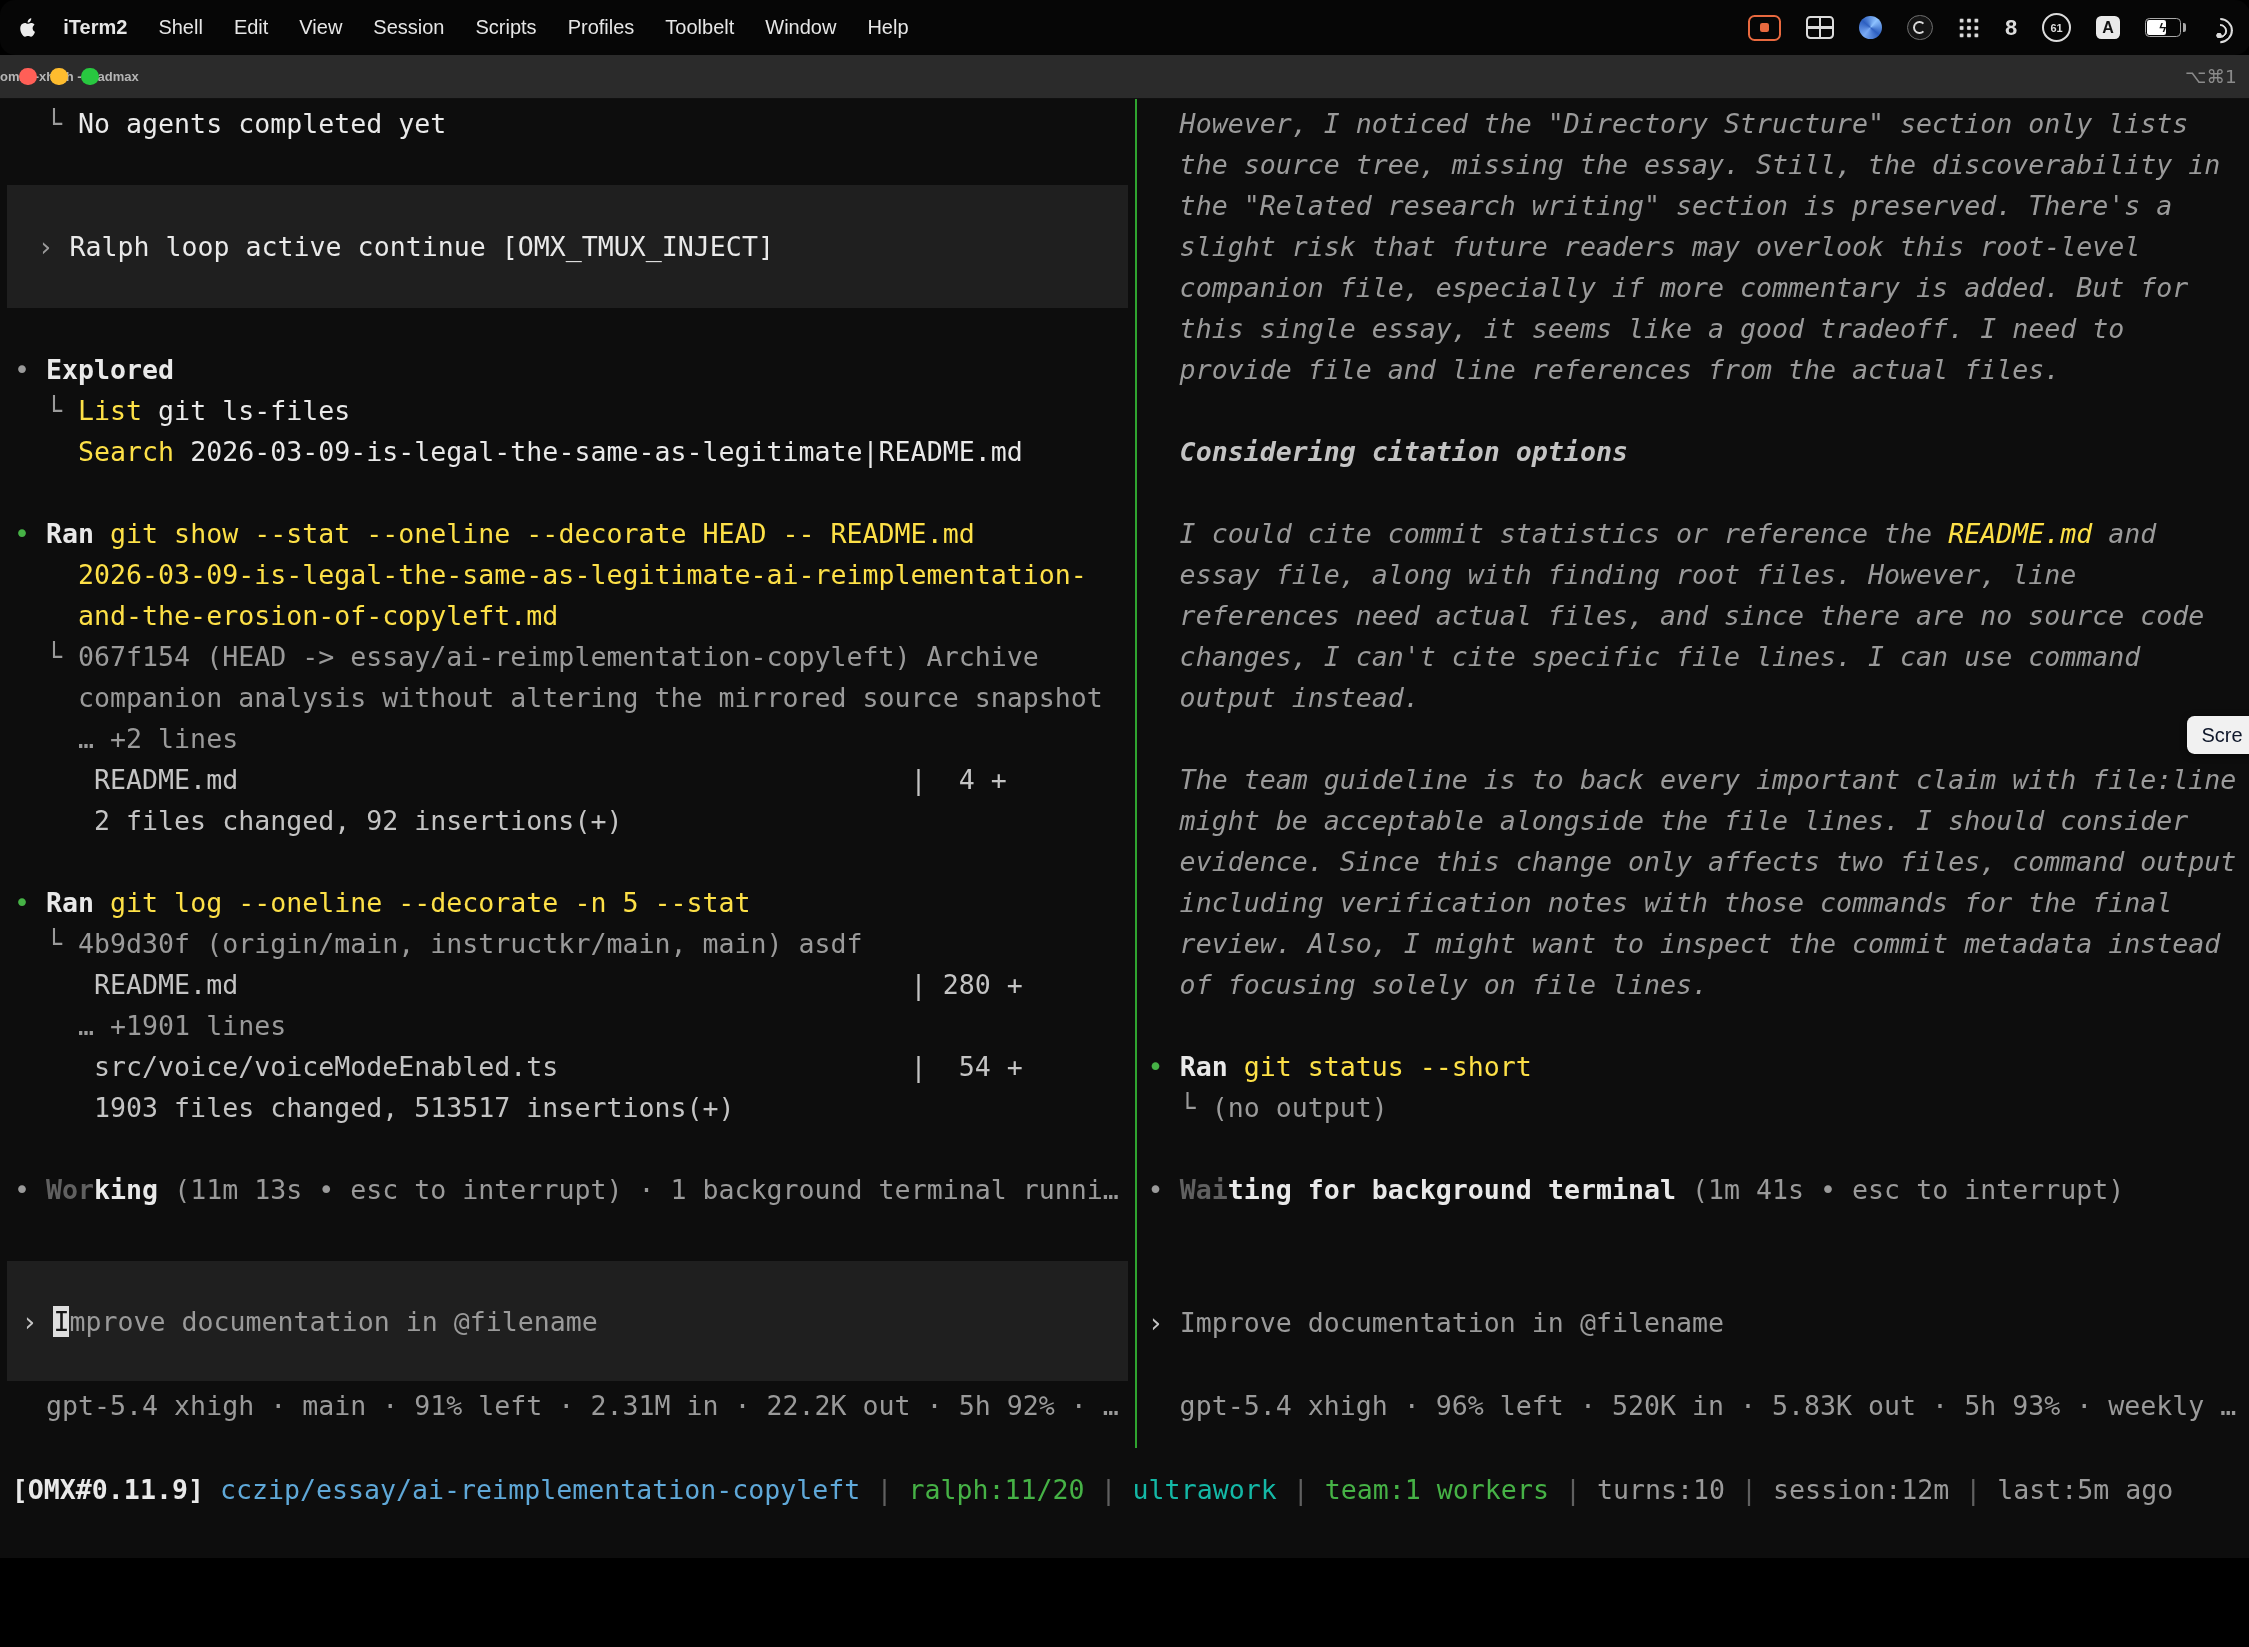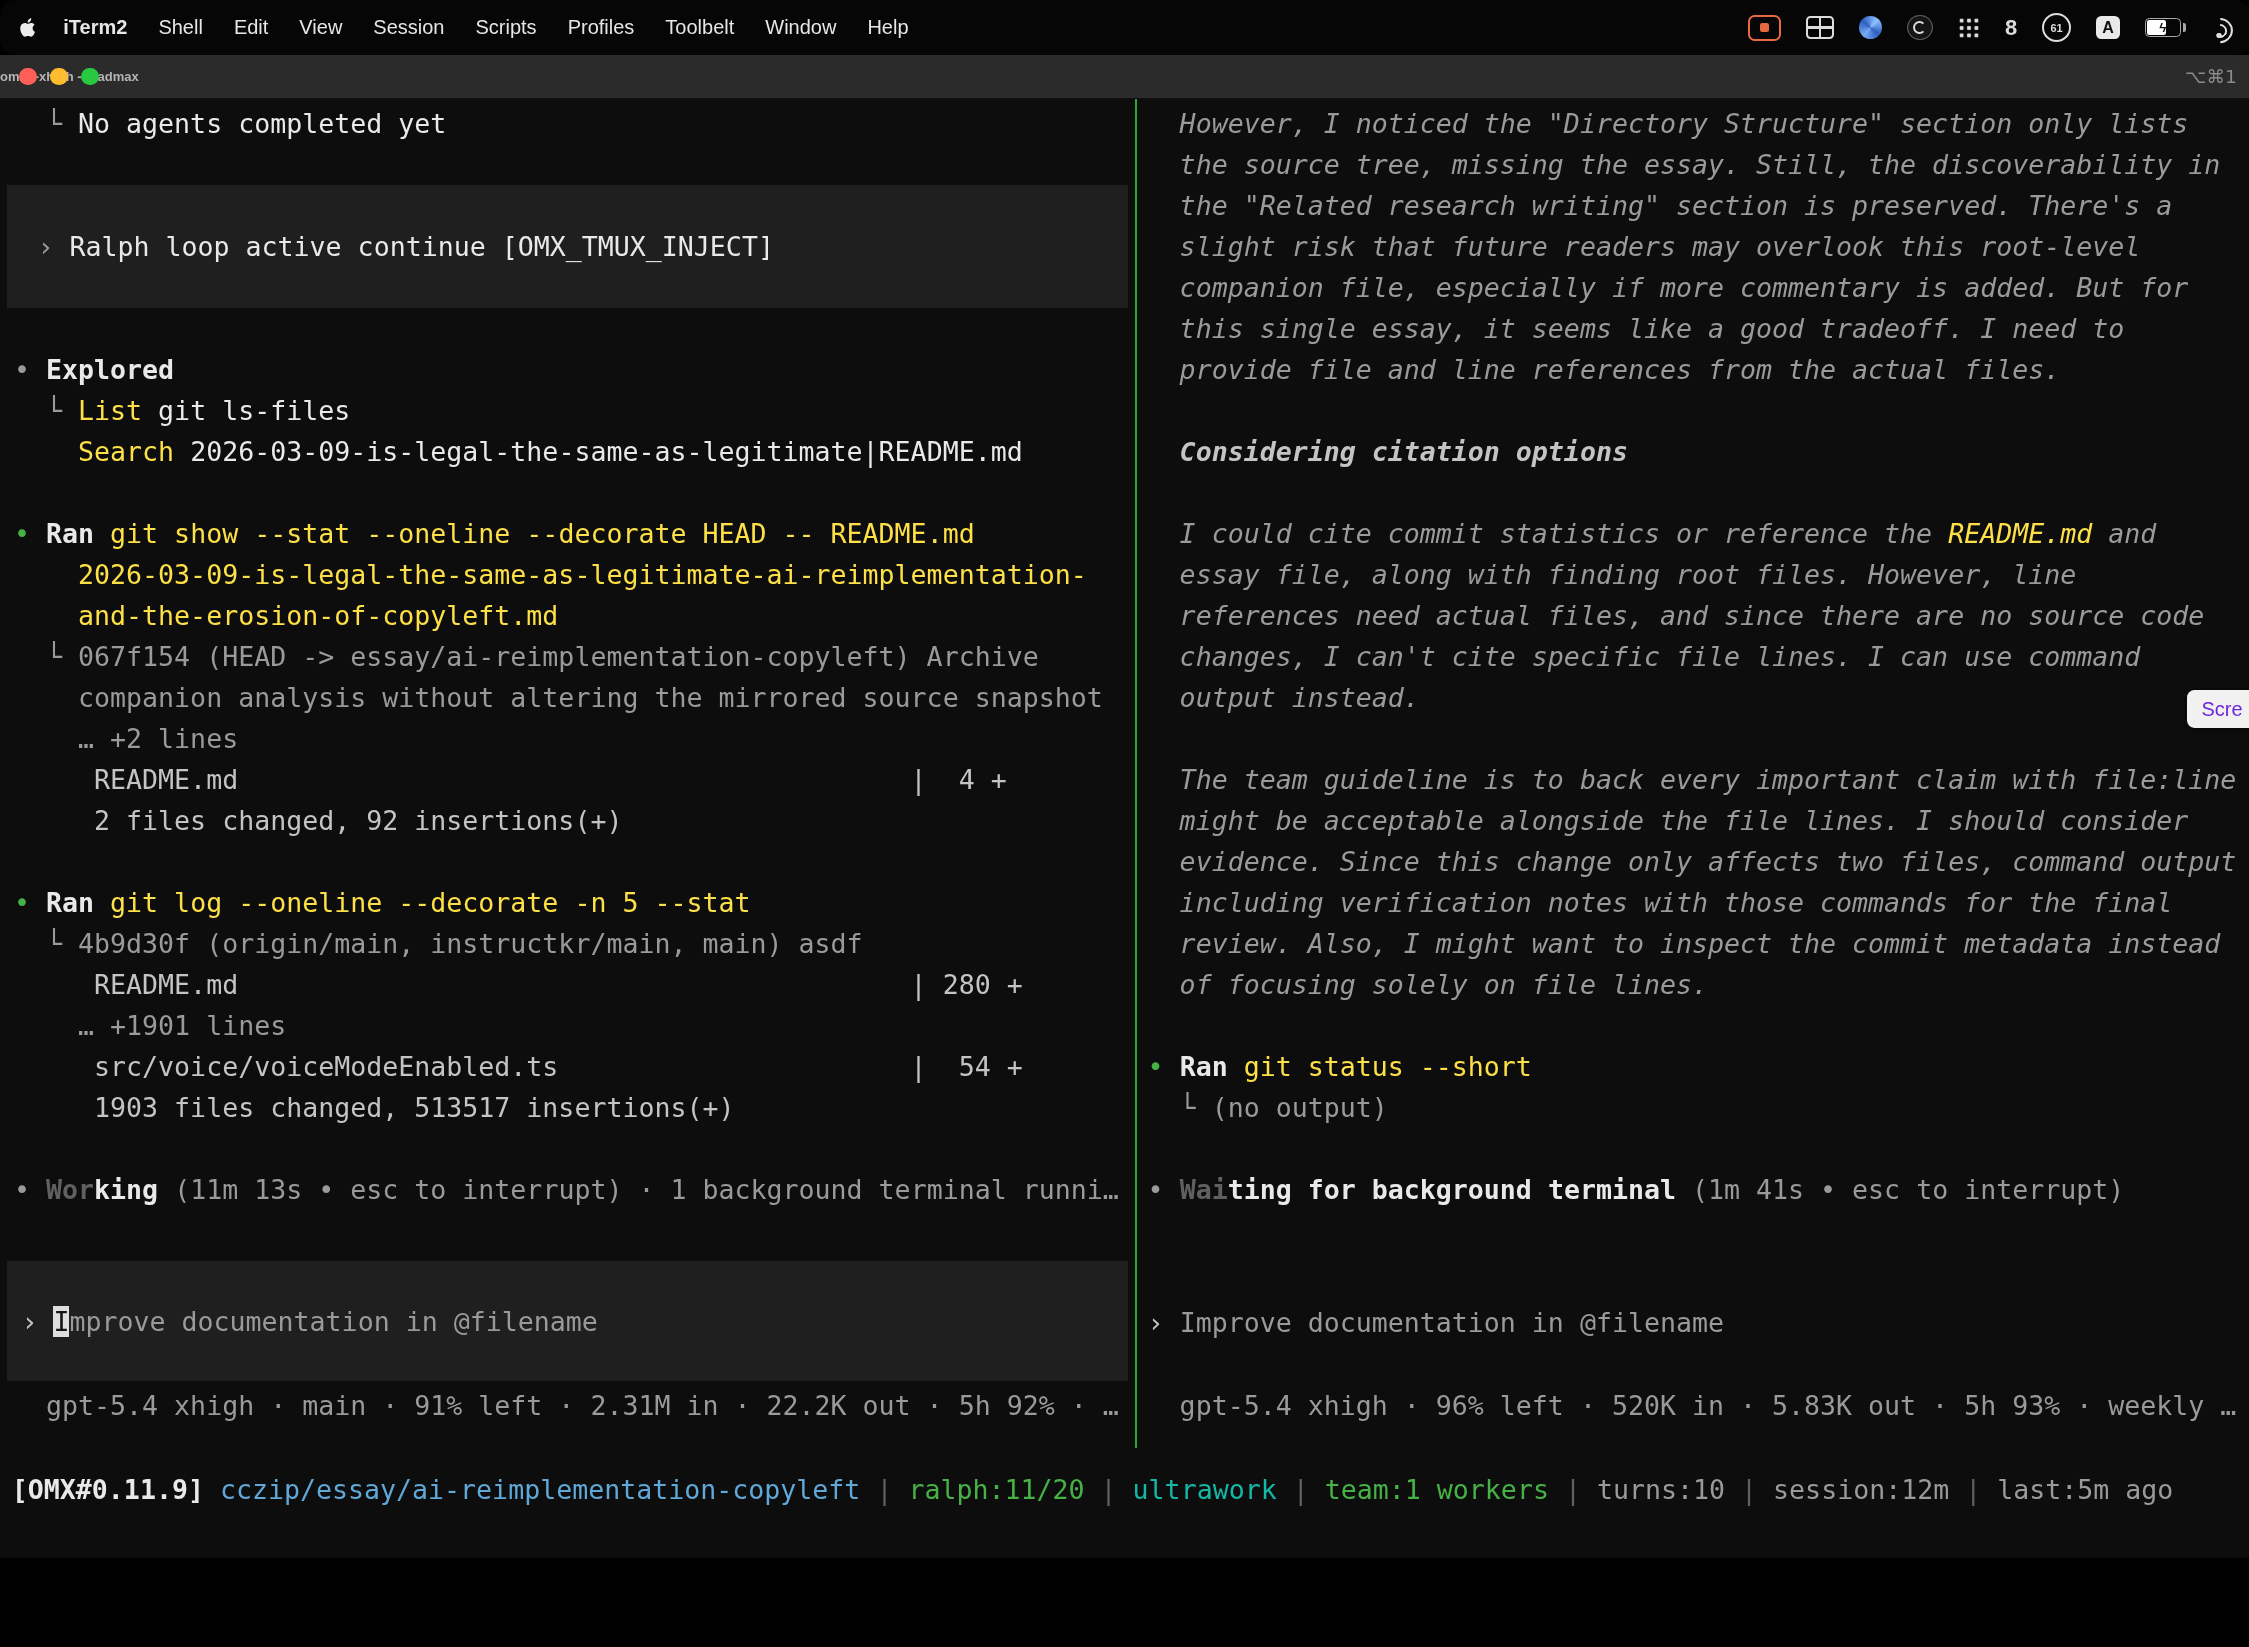--- a/index.html
+++ b/index.html
@@ -71,21 +71,21 @@
   .hl-box .trow{padding-left:6.6px;}
   .input-box{position:absolute;left:7.4px;width:1121px;top:1162px;height:120px;background:#1f1f1f;
              display:flex;align-items:center;}
   .input-box .trow{padding-left:6.6px;flex:1;}
   .abs-status-l{position:absolute;left:0;top:1286px;width:100%;}
   .abs-input-r{position:absolute;left:0;top:1203px;width:100%;}
   .abs-status-r{position:absolute;left:0;top:1286px;width:100%;}
   .omx-row{position:absolute;left:0;top:1370px;width:100%;padding-left:11.8px;}
   .tmuxbar{position:absolute;left:0;right:0;top:1493px;height:41px;background:#29a329;color:#0a0a0a;
            display:flex;align-items:center;justify-content:space-between;padding:0 11.8px;box-sizing:border-box;}
-  .overlay-btn{position:absolute;right:0;top:591px;height:38px;background:#f1f1f1;color:#6d28d9;
+  .overlay-btn{position:absolute;right:0;top:617px;height:38px;background:#f1f1f1;color:#0f172a;
            border-radius:7.4px 0 0 7.4px;display:flex;align-items:center;padding:0 7.4px 0 14.8px;
            font-family:"Liberation Sans","DejaVu Sans",sans-serif;font-size:20px;font-weight:500;
            box-shadow:0 1.5px 5.9px rgba(0,0,0,.5);}
 
   
   .w{color:#e9e9e9;} .g{color:#9a9a9a;} .g2{color:#c4c4c4;} .dg{color:#606060;}
   .b{color:#fde047;} .grn{color:#46b246;} .cy{color:#5fa8d8;} .mag{color:#14b8a6;}
   .bd{font-weight:700;} .i{font-style:italic;}
   .cur{background:#dedede;color:#151515;}
 </style>

